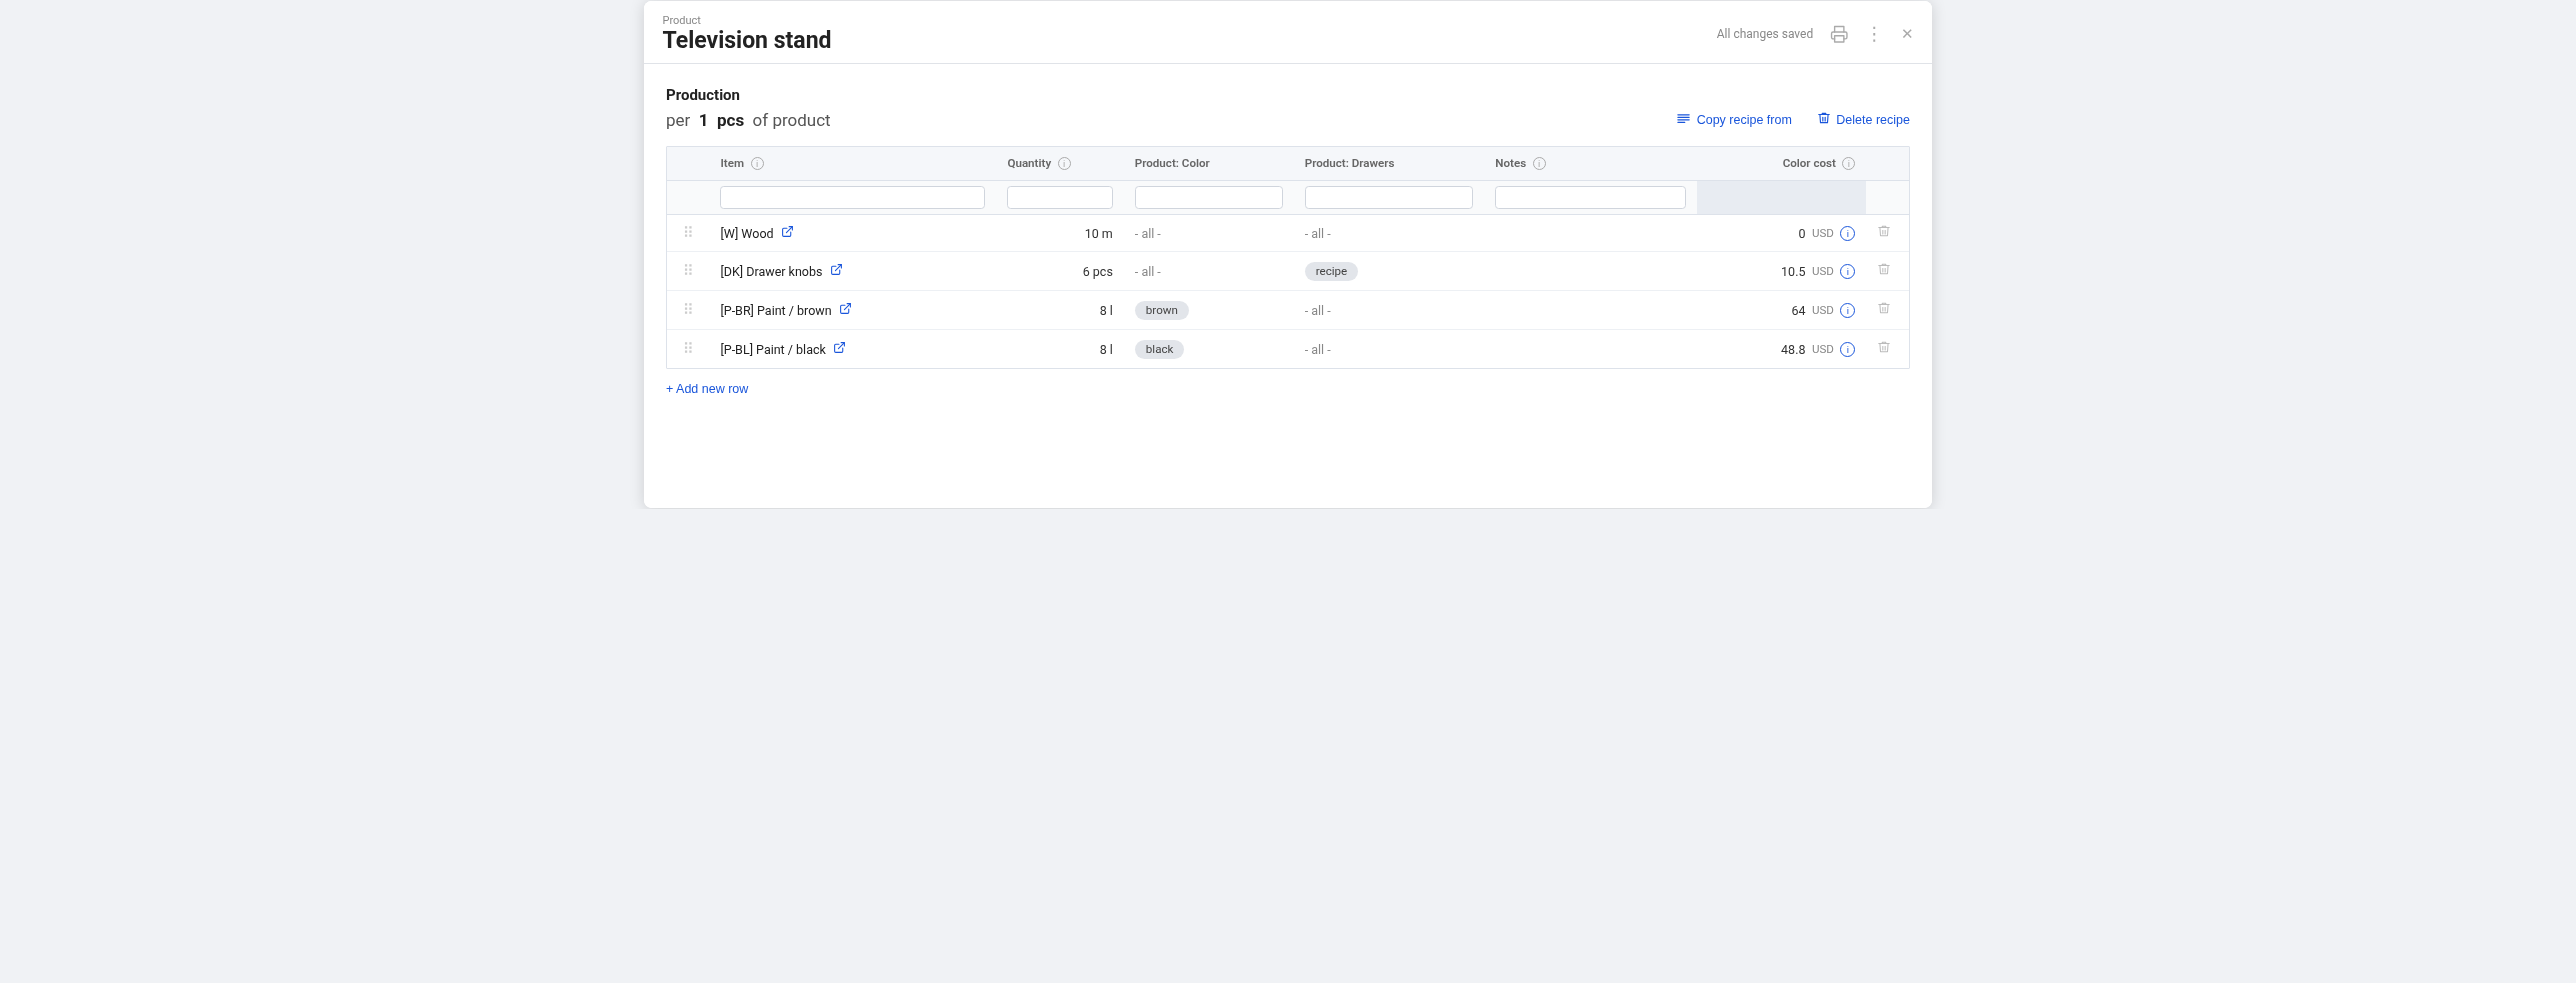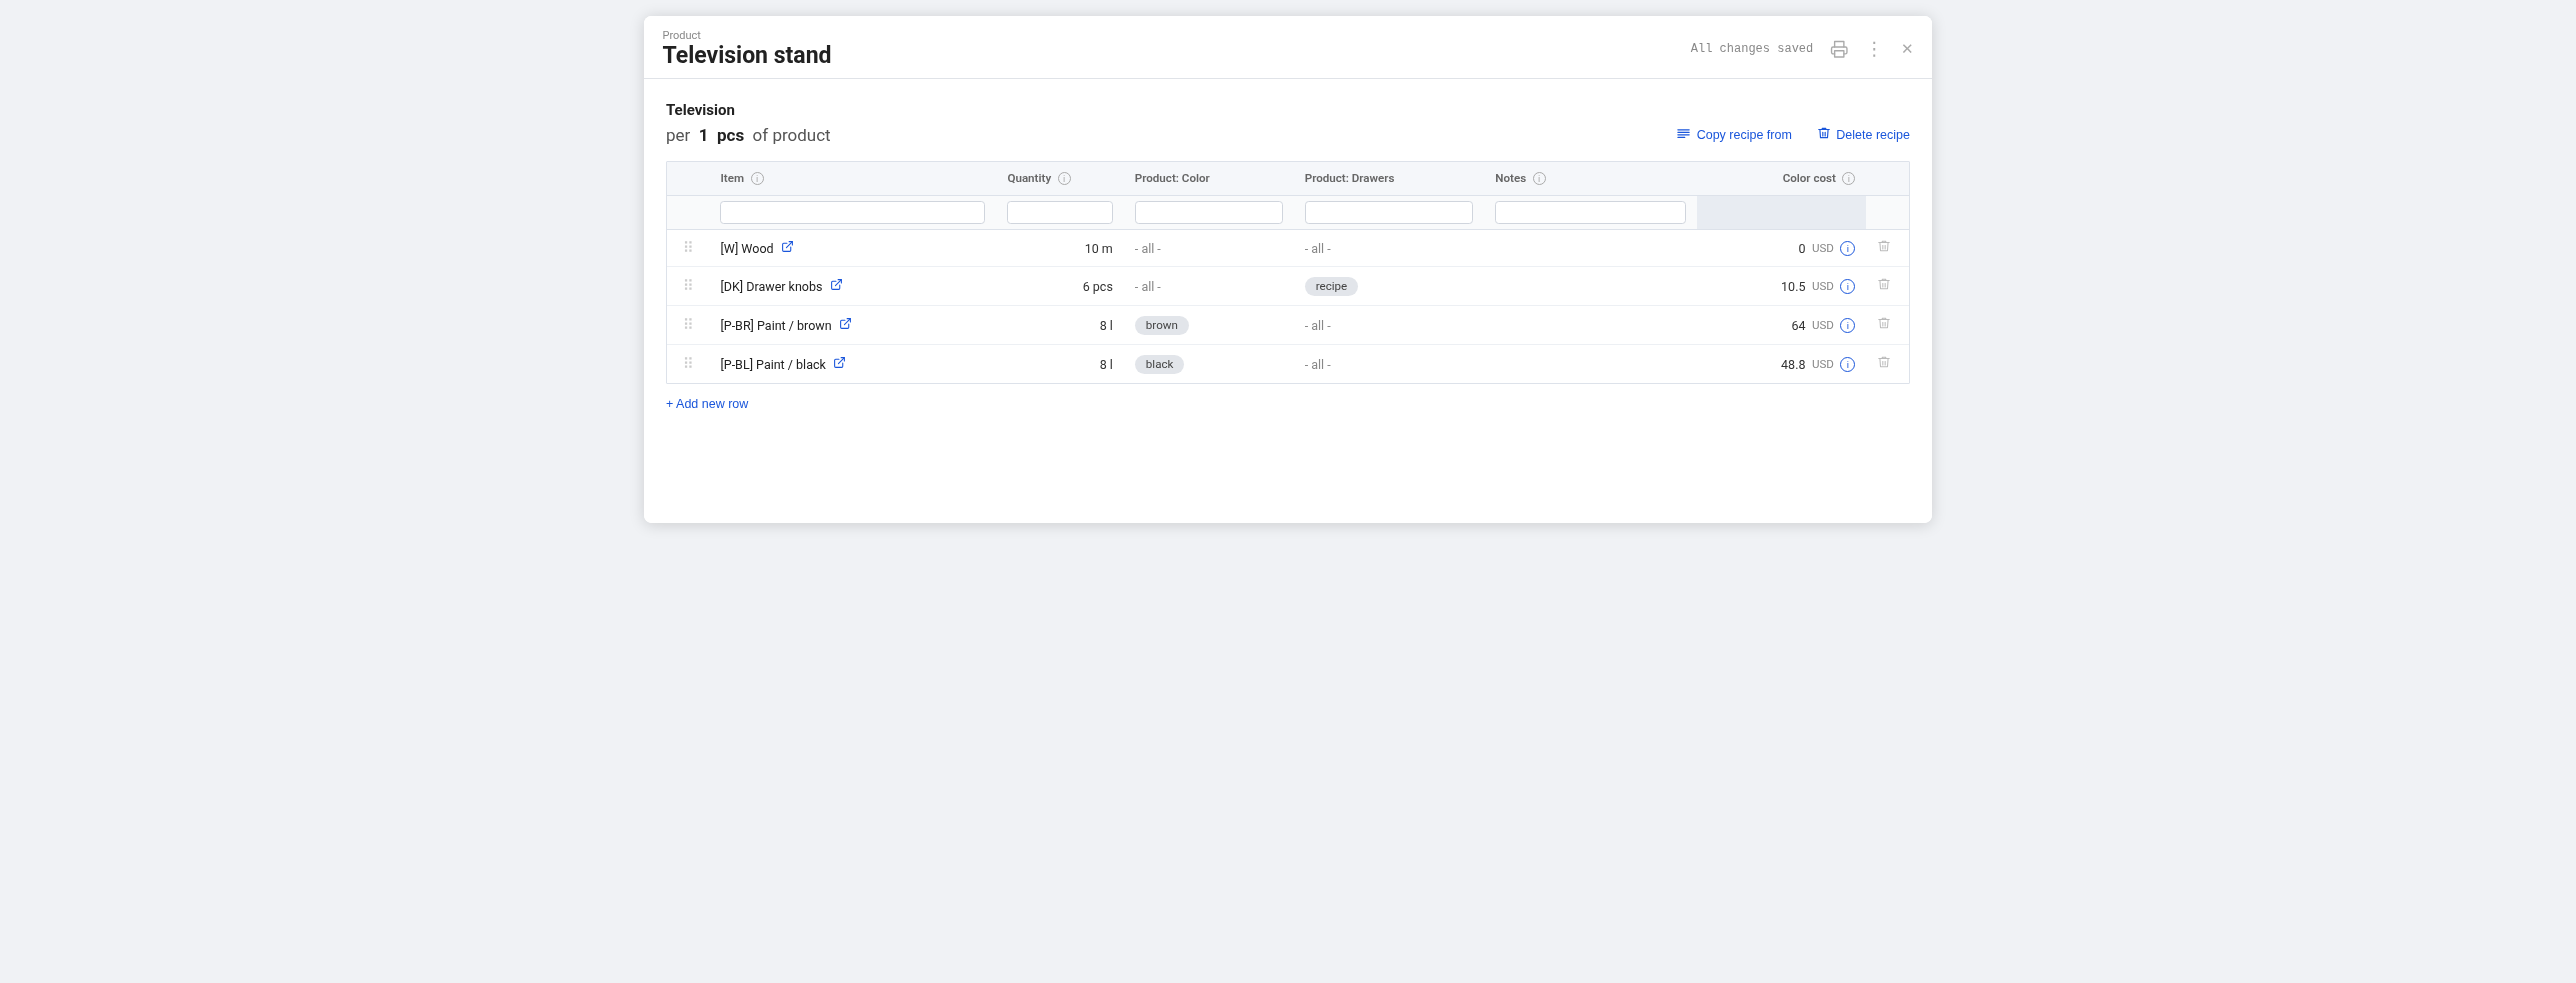--- a/index.html
+++ b/index.html
@@ -7,21 +7,21 @@
       font-family: -apple-system, BlinkMacSystemFont, 'Segoe UI', Roboto, sans-serif;
       font-size: 13px;
       background: #f0f2f5;
       color: #333;
     }
     .window {
       background: #fff;
       border-radius: 7.4px;
       box-shadow: 0 1.8px 15px rgba(0,0,0,0.15);
       max-width: 1288px;
-      margin: 16px auto;
+      margin: 1px auto;
       overflow: hidden;
     }
     .header {
       display: flex;
       align-items: center;
       justify-content: space-between;
       padding: 13px 18.5px 9.2px 18.5px;
       border-bottom: 0.9px solid #e0e3e8;
       background: #fff;
     }
@@ -35,21 +35,20 @@
       color: #222;
     }
     .header-right {
       display: flex;
       align-items: center;
       gap: 16.6px;
     }
     .all-changes-saved {
       font-size: 12px;
       color: #888;
-      font-family: Liberation Mono, monospace;
     }
     .header-icon {
       color: #aaa;
       cursor: pointer;
       font-size: 16.6px;
       display: flex;
       align-items: center;
     }
     .tabs-bar {
       background: #dde2ea;
@@ -277,21 +276,21 @@
         </svg>
       </span>
       <span class="header-icon" style="font-size:18.5px;color:#aaa;letter-spacing:0.9px;">⋮</span>
       <span class="header-icon" style="font-size:15px;color:#aaa;">✕</span>
     </div>
   </div>
 
 
   <div class="content">
 
-    <div class="ingredients-title">Television</div>
+    <div class="ingredients-title">Production</div>
 
     <div class="per-pcs-row">
       <div class="per-pcs-text">
         <span>per</span>
         &nbsp;<strong>1</strong>
         &nbsp;<strong>pcs</strong>
         &nbsp;<span>of product</span>
       </div>
       <div class="recipe-actions">
         <button class="recipe-btn">

